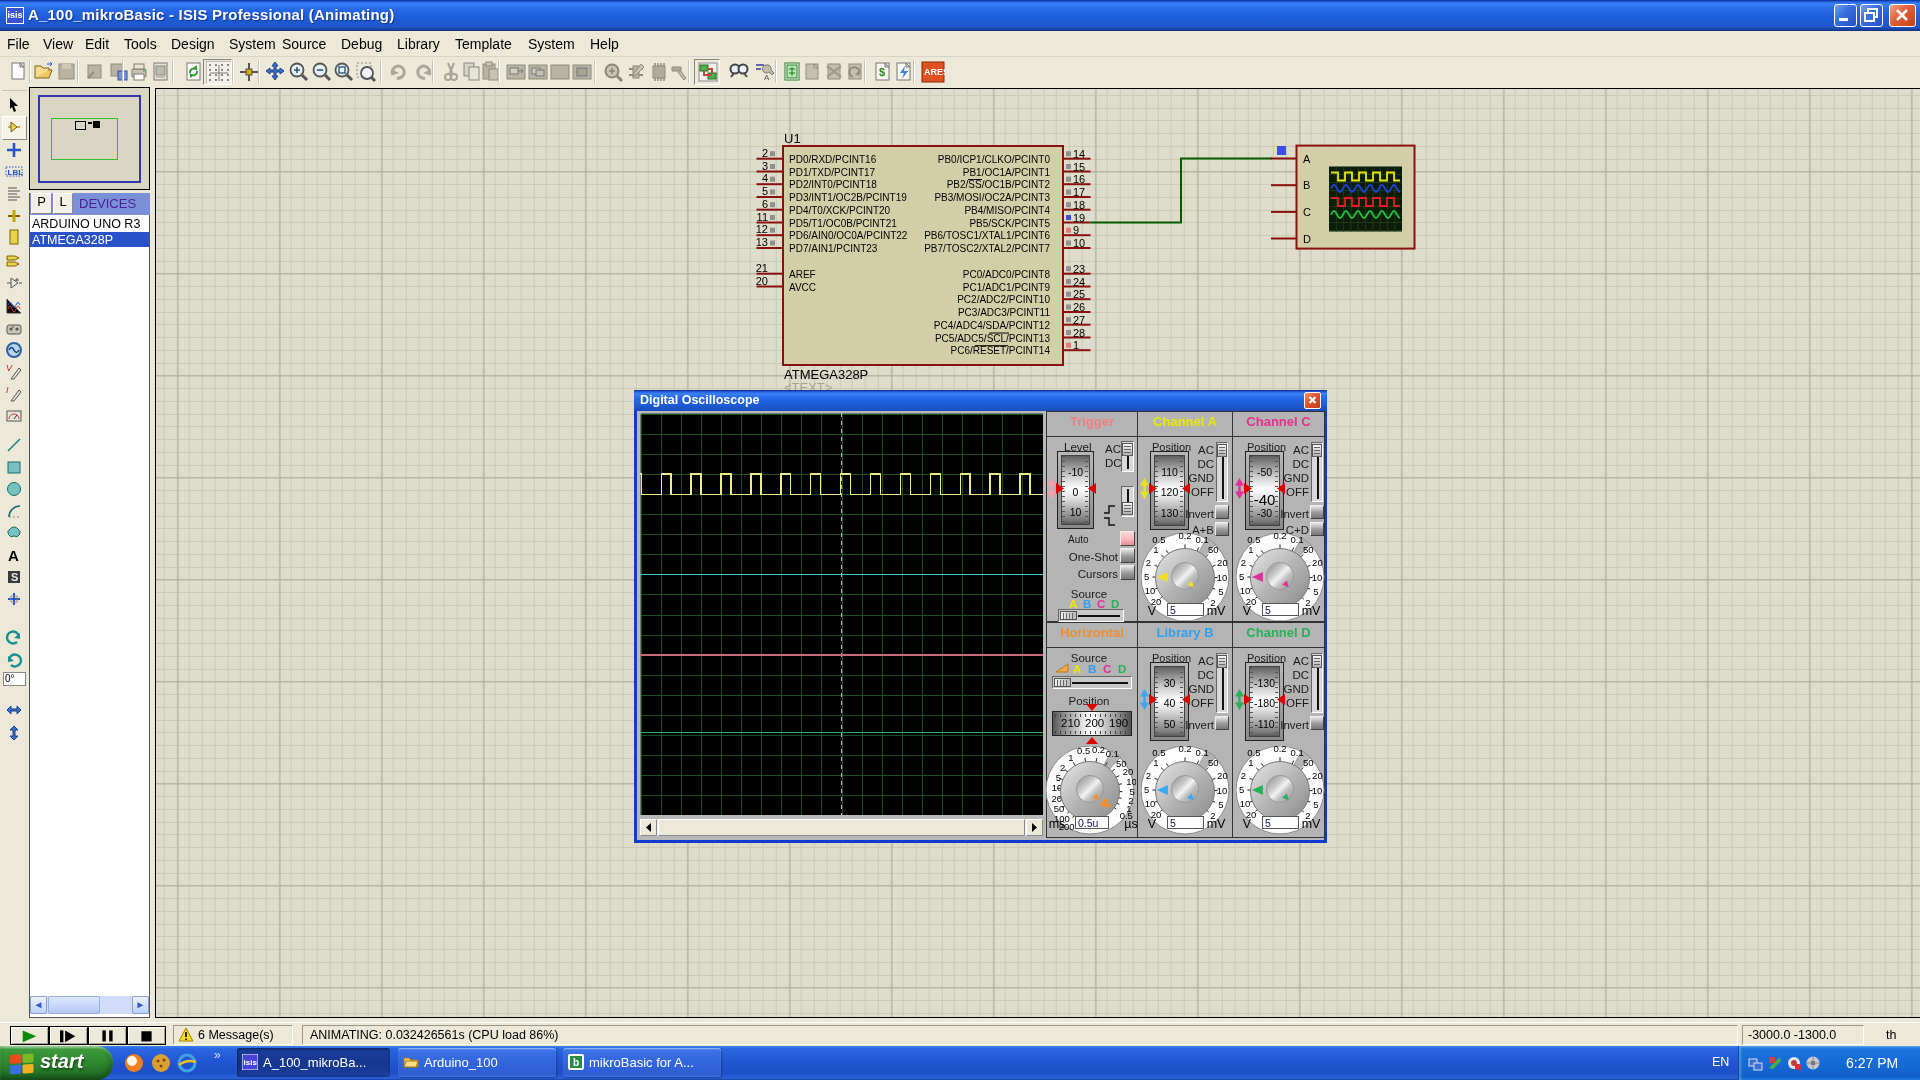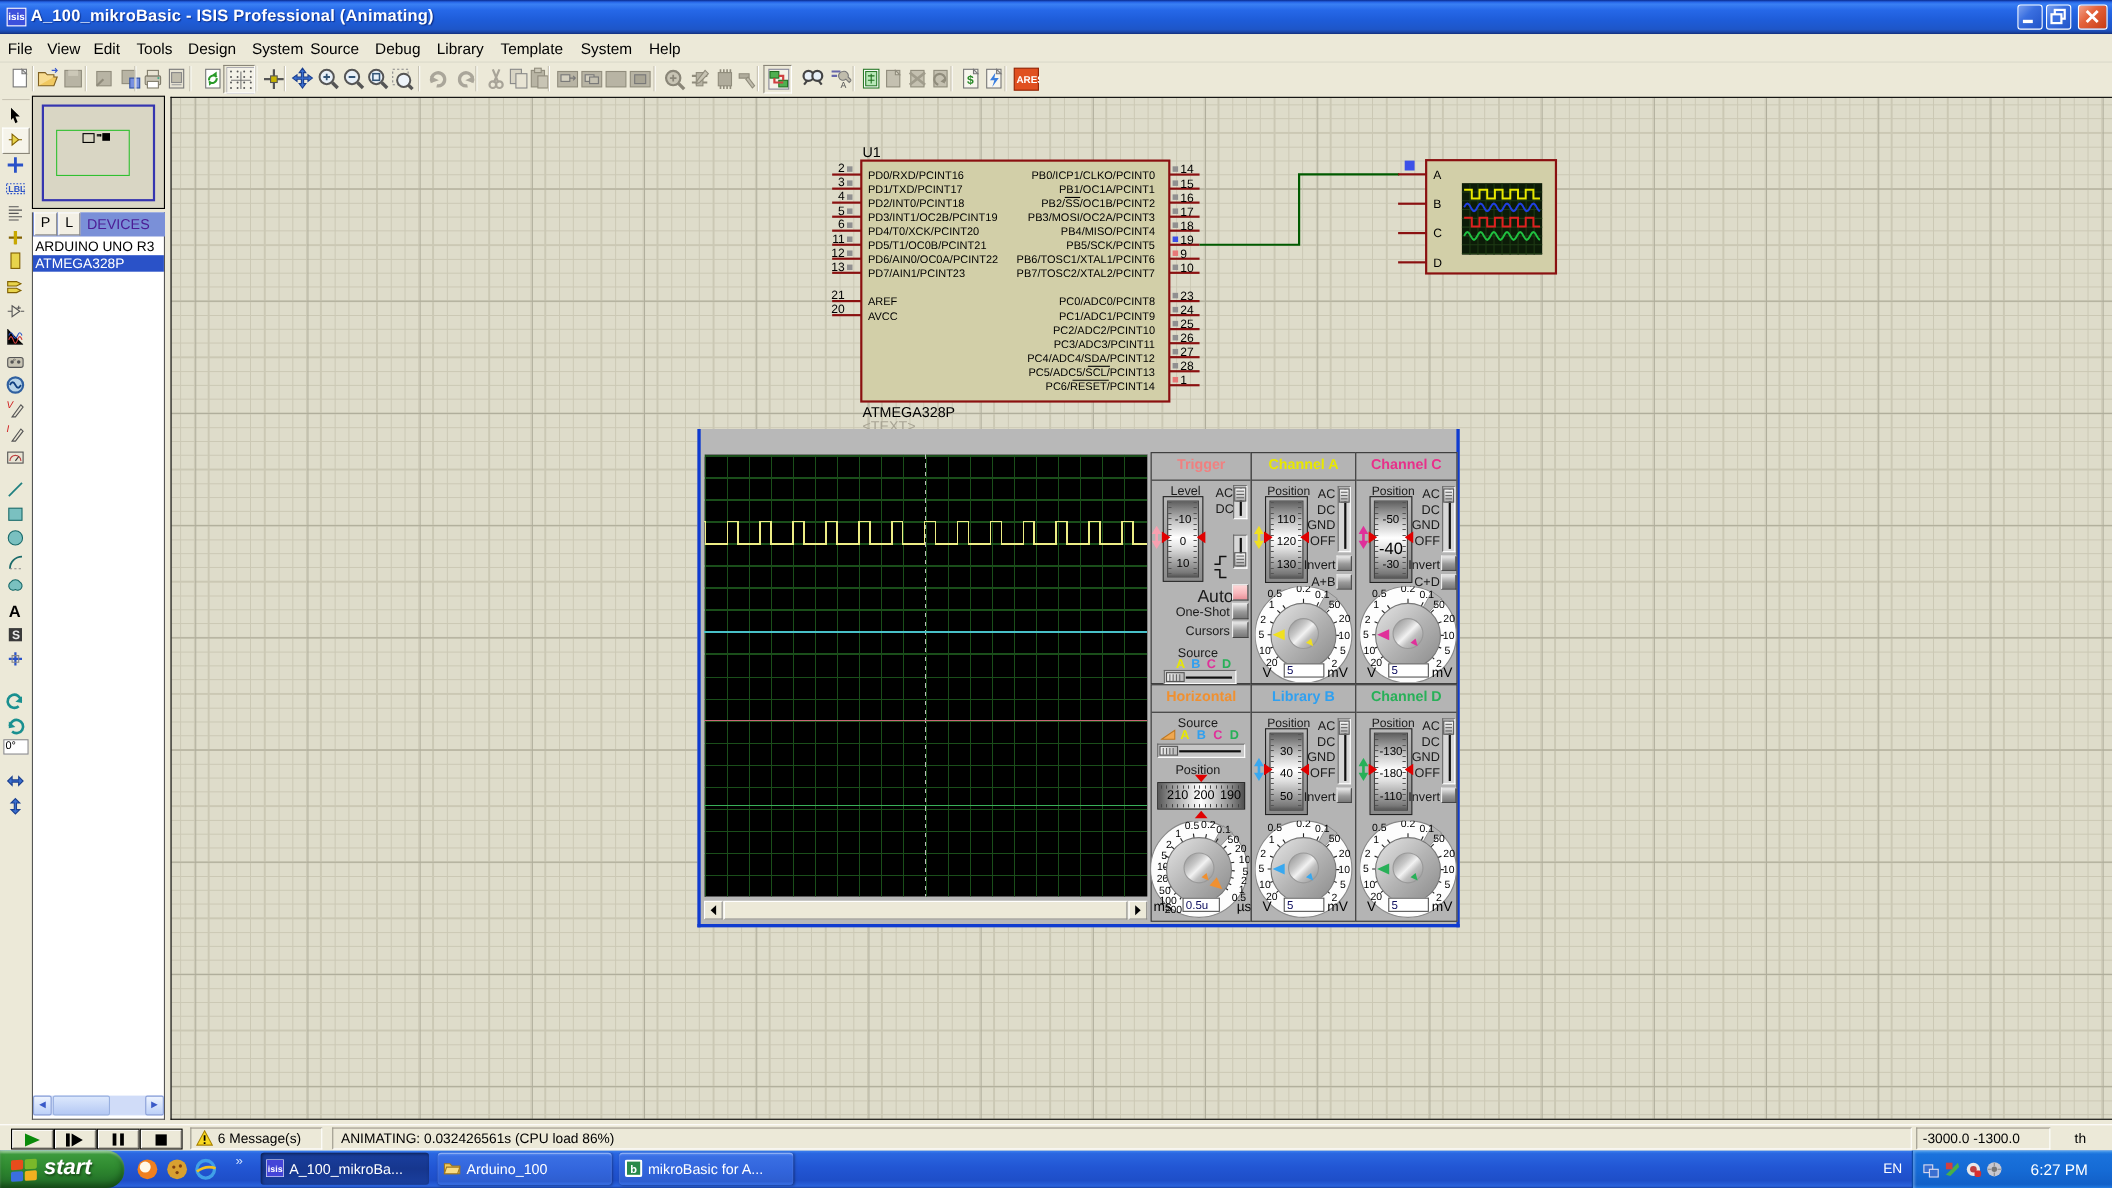--- a/index.html
+++ b/index.html
@@ -682,20 +682,28 @@
 <line x1="1329" y1="206.5" x2="1402" y2="206.5" stroke="#1e3a14" stroke-width="1"></line>
 <line x1="1329" y1="214.5" x2="1402" y2="214.5" stroke="#1e3a14" stroke-width="1"></line>
 <line x1="1329" y1="222.5" x2="1402" y2="222.5" stroke="#1e3a14" stroke-width="1"></line>
 <line x1="1329" y1="230.5" x2="1402" y2="230.5" stroke="#1e3a14" stroke-width="1"></line>
 <polyline points="1331,172.5 1338.0,172.5 1338.0,180.5 1345.0,180.5 1345.0,172.5 1352.0,172.5 1352.0,180.5 1359.0,180.5 1359.0,172.5 1366.0,172.5 1366.0,180.5 1373.0,180.5 1373.0,172.5 1380.0,172.5 1380.0,180.5 1387.0,180.5 1387.0,172.5 1394.0,172.5 1394.0,180.5 1400,180.5" fill="none" stroke="#e8e800" stroke-width="1.8"></polyline>
 <polyline points="1331.0,188.5 1332.0,186.8 1333.0,185.5 1334.0,185.0 1335.0,185.5 1336.0,186.7 1337.0,188.5 1338.0,190.2 1339.0,191.5 1340.0,192.0 1341.0,191.5 1342.0,190.3 1343.0,188.5 1344.0,186.8 1345.0,185.5 1346.0,185.0 1347.0,185.5 1348.0,186.7 1349.0,188.5 1350.0,190.2 1351.0,191.5 1352.0,192.0 1353.0,191.5 1354.0,190.3 1355.0,188.5 1356.0,186.8 1357.0,185.5 1358.0,185.0 1359.0,185.5 1360.0,186.7 1361.0,188.5 1362.0,190.2 1363.0,191.5 1364.0,192.0 1365.0,191.5 1366.0,190.3 1367.0,188.5 1368.0,186.8 1369.0,185.5 1370.0,185.0 1371.0,185.5 1372.0,186.7 1373.0,188.5 1374.0,190.2 1375.0,191.5 1376.0,192.0 1377.0,191.5 1378.0,190.3 1379.0,188.5 1380.0,186.8 1381.0,185.5 1382.0,185.0 1383.0,185.5 1384.0,186.7 1385.0,188.5 1386.0,190.2 1387.0,191.5 1388.0,192.0 1389.0,191.5 1390.0,190.3 1391.0,188.5 1392.0,186.8 1393.0,185.5 1394.0,185.0 1395.0,185.5 1396.0,186.7 1397.0,188.5 1398.0,190.2 1399.0,191.5 1400.0,192.0" fill="none" stroke="#2040e0" stroke-width="1.8"></polyline>
 <polyline points="1331,198 1338.0,198 1338.0,206 1345.0,206 1345.0,198 1352.0,198 1352.0,206 1359.0,206 1359.0,198 1366.0,198 1366.0,206 1373.0,206 1373.0,198 1380.0,198 1380.0,206 1387.0,206 1387.0,198 1394.0,198 1394.0,206 1400,206" fill="none" stroke="#e02020" stroke-width="1.8"></polyline>
 <polyline points="1331.0,214.5 1332.0,212.8 1333.0,211.5 1334.0,211.0 1335.0,211.5 1336.0,212.7 1337.0,214.5 1338.0,216.2 1339.0,217.5 1340.0,218.0 1341.0,217.5 1342.0,216.3 1343.0,214.5 1344.0,212.8 1345.0,211.5 1346.0,211.0 1347.0,211.5 1348.0,212.7 1349.0,214.5 1350.0,216.2 1351.0,217.5 1352.0,218.0 1353.0,217.5 1354.0,216.3 1355.0,214.5 1356.0,212.8 1357.0,211.5 1358.0,211.0 1359.0,211.5 1360.0,212.7 1361.0,214.5 1362.0,216.2 1363.0,217.5 1364.0,218.0 1365.0,217.5 1366.0,216.3 1367.0,214.5 1368.0,212.8 1369.0,211.5 1370.0,211.0 1371.0,211.5 1372.0,212.7 1373.0,214.5 1374.0,216.2 1375.0,217.5 1376.0,218.0 1377.0,217.5 1378.0,216.3 1379.0,214.5 1380.0,212.8 1381.0,211.5 1382.0,211.0 1383.0,211.5 1384.0,212.7 1385.0,214.5 1386.0,216.2 1387.0,217.5 1388.0,218.0 1389.0,217.5 1390.0,216.3 1391.0,214.5 1392.0,212.8 1393.0,211.5 1394.0,211.0 1395.0,211.5 1396.0,212.7 1397.0,214.5 1398.0,216.2 1399.0,217.5 1400.0,218.0" fill="none" stroke="#20c040" stroke-width="1.8"></polyline>
 </svg>
 <div class="abs" id="scope" style="left:634px;top:390px;width:693px;height:453px;background:#b8b8b8;border:3px solid #0f3bd0;border-top:none;">
+<div class="abs" style="left:-3px;top:0;width:693px;height:21px;background:linear-gradient(180deg,#0a2a8c 0%,#2967e8 10%,#3a80f4 18%,#2668e8 38%,#1e5cd8 70%,#1a4cb8 100%);">
+<div class="abs t" style="left:6px;top:3px;color:#fff;font-size:12.5px;font-weight:bold;">Digital Oscilloscope</div>
+<div class="abs" style="left:670px;top:2px;width:17px;height:17px;border-radius:2px;border:1px solid #fff;background:linear-gradient(135deg,#f0926c 0%,#e05530 45%,#c03810 100%);">
+        <svg width="15" height="15">
+          <path d="M4.5 4 L10.5 10 M10.5 4 L4.5 10" stroke="#fff" stroke-width="2"></path>
+        </svg>
+      </div>
+</div>
 <div class="abs" style="left:3px;top:23px;width:403px;height:402px;background:#000;">
 <svg width="403" height="402" viewBox="0 0 403 402" shape-rendering="crispEdges">
         <line x1="1.5" y1="0" x2="1.5" y2="402" stroke="#1a4e1a" stroke-width="1"></line>
         <line x1="0" y1="1.5" x2="403" y2="1.5" stroke="#1a4e1a" stroke-width="1"></line>
         <line x1="21.5" y1="0" x2="21.5" y2="402" stroke="#1a4e1a" stroke-width="1"></line>
         <line x1="0" y1="21.5" x2="403" y2="21.5" stroke="#1a4e1a" stroke-width="1"></line>
         <line x1="41.5" y1="0" x2="41.5" y2="402" stroke="#1a4e1a" stroke-width="1"></line>
         <line x1="0" y1="41.5" x2="403" y2="41.5" stroke="#1a4e1a" stroke-width="1"></line>
         <line x1="61.5" y1="0" x2="61.5" y2="402" stroke="#1a4e1a" stroke-width="1"></line>
         <line x1="0" y1="61.5" x2="403" y2="61.5" stroke="#1a4e1a" stroke-width="1"></line>
@@ -812,21 +820,21 @@
     </svg>
 <div class="abs" style="left:484px;top:96px;width:13px;height:31px;background:#d8d8d8;border:1px solid #666;border-bottom-color:#fff;border-right-color:#fff;">
 <div class="abs" style="left:5px;top:2px;width:2px;height:25px;background:#111;"></div>
 <div class="abs" style="left:0px;top:15px;width:11px;height:13px;background:linear-gradient(180deg,#f8f8f8,#b0b0b0);border:1px solid #555;">
         <div class="abs" style="left:1px;top:2px;width:7px;height:1px;background:#666;"></div>
         <div class="abs" style="left:1px;top:5px;width:7px;height:1px;background:#666;"></div>
         <div class="abs" style="left:1px;top:8px;width:7px;height:1px;background:#666;"></div>
         <div class="abs" style="left:1px;top:11px;width:7px;height:1px;background:#666;"></div>
       </div>
 </div>
-<div class="abs t" style="left:443px;top:144px;width:50px;text-align:center;font-size:16px;color:#1a1a1a;font-weight:normal;">Auto</div>
+<div class="abs t" style="left:431px;top:144px;width:50px;text-align:left;font-size:10px;color:#1a1a1a;font-weight:normal;">Auto</div>
 <div class="abs" style="left:483px;top:141px;width:15px;height:15px;background:linear-gradient(180deg,#ffd8d8 0%,#f8b8bc 55%,#e89098 100%);border:1px solid #444;border-top-color:#eee;border-left-color:#eee;"></div>
 <div class="abs t" style="left:421px;top:161px;width:60px;text-align:right;font-size:11.5px;color:#1a1a1a;font-weight:normal;">One-Shot</div>
 <div class="abs" style="left:483px;top:158px;width:15px;height:15px;background:linear-gradient(180deg,#e8e8e8 0%,#9a9a9a 55%,#787878 100%);border:1px solid #444;border-top-color:#eee;border-left-color:#eee;"></div>
 <div class="abs t" style="left:421px;top:178px;width:60px;text-align:right;font-size:11.5px;color:#1a1a1a;font-weight:normal;">Cursors</div>
 <div class="abs" style="left:483px;top:175px;width:15px;height:15px;background:linear-gradient(180deg,#e8e8e8 0%,#9a9a9a 55%,#787878 100%);border:1px solid #444;border-top-color:#eee;border-left-color:#eee;"></div>
 <div class="abs t" style="left:430px;top:198px;width:44px;text-align:center;font-size:11.5px;color:#1a1a1a;font-weight:normal;">Source</div>
 <div class="abs t" style="left:432px;top:208px;font-size:11.5px;color:#e8e800;font-weight:bold;">A</div>
 <div class="abs t" style="left:446px;top:208px;font-size:11.5px;color:#30a0f0;font-weight:bold;">B</div>
 <div class="abs t" style="left:460px;top:208px;font-size:11.5px;color:#e0309a;font-weight:bold;">C</div>
 <div class="abs t" style="left:474px;top:208px;font-size:11.5px;color:#28b058;font-weight:bold;">D</div>

